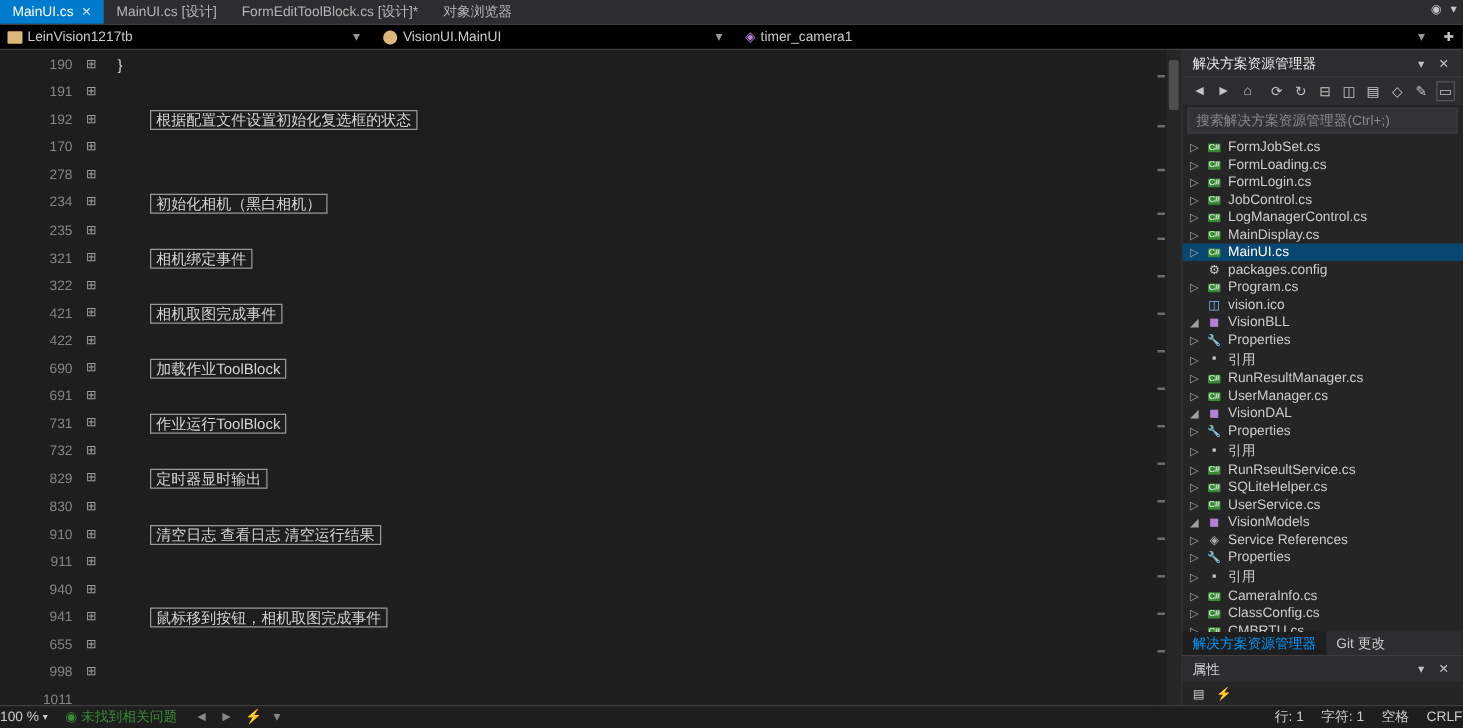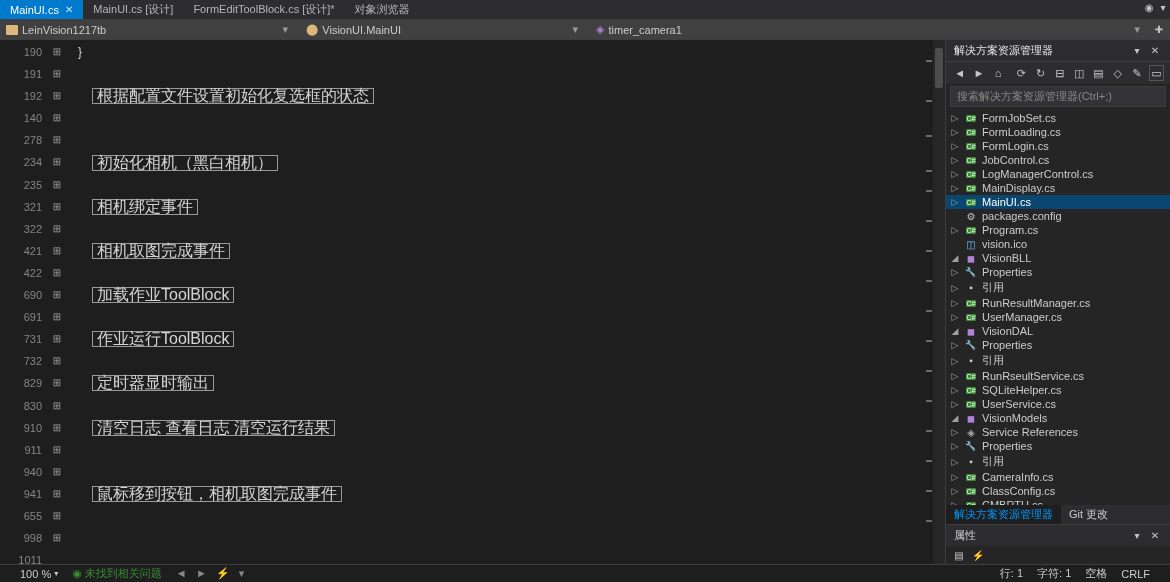--- a/index.html
+++ b/index.html
@@ -1,32 +1,32 @@
 <!DOCTYPE html>
 <html><head>
 <meta charset="utf-8">
 <style>
 * { margin: 0; padding: 0; box-sizing: border-box; font-family: "Segoe UI", "Microsoft YaHei", sans-serif; }
 body { background: #1e1e1e; color: #d4d4d4; font-size: 12px; overflow: hidden; width: 1170px; height: 582px; }
 .tabs { display: flex; background: #2d2d30; height: 20px; align-items: stretch; border-bottom: 1px solid #3e3e42; }
 .tab { padding: 2px 10px; color: #b5b5b5; font-size: 11px; display: flex; align-items: center; gap: 6px; cursor: pointer; }
 .tab.active { background: #007acc; color: #fff; }
 .tab .close { font-size: 10px; opacity: .8; }
-.navbar { display: flex; background: #404040; height: 20px; align-items: center; border-bottom: 1px solid #3e3e42; font-size: 11px; color: #cccccc; justify-content: space-between; }
+.navbar { display: flex; background: #000000; height: 20px; align-items: center; border-bottom: 1px solid #3e3e42; font-size: 11px; color: #cccccc; justify-content: space-between; }
 .navbar .crumb { flex: 1; display: flex; align-items: center; padding: 0 6px; gap: 4px; }
 .navbar .crumb .ico { width: 12px; height: 10px; background: #dcb67a; display: inline-block; border-radius: 1px; }
 .navbar .drop { color: #999; margin-right: 6px; }
-.main { display: flex; height: 524px; }
+.main { display: flex; height: 524px; padding-left: 16px; }
 .editor { flex: 1; background: #1e1e1e; position: relative; display: flex; overflow: hidden; }
 .gutter { width: 50px; background: #1e1e1e; color: #858585; text-align: right; padding: 1px 8px 0 0; font-size: 11px; line-height: 22.1px; }
 .fold { width: 14px; background: #1e1e1e; padding-top: 1px; line-height: 22.1px; }
 .fold .fb { color: #a0a0a0; font-size: 10px; text-align: center; cursor: pointer; }
 .code { flex: 1; padding: 1px 0 0 28px; font-size: 12px; line-height: 22.1px; font-family: Consolas, monospace; position: relative; }
 .code .line { height: 22.1px; display: flex; align-items: center; }
-.region { border: 1px solid #999; padding: 0 4px; color: #d4d4d4; font-size: 16px; line-height: 14px; display: inline-block; }
+.region { border: 1px solid #999; padding: 0 4px; color: #d4d4d4; font-size: 12px; line-height: 14px; display: inline-block; margin-left: 12px; }
 .editor .vscroll { width: 12px; background: #262626; position: relative; }
 .editor .vscroll .thumb { position: absolute; top: 8px; left: 2px; width: 8px; height: 40px; background: #4d4d4d; border-radius: 2px; }
 .editor .markers { width: 8px; background: #1e1e1e; position: relative; }
 .editor .markers .m { position: absolute; left: 1px; width: 6px; height: 2px; background: #6b6b6b; }
 .right { width: 225px; background: #252526; display: flex; flex-direction: column; border-left: 1px solid #3e3e42; }
 .right .title { background: #2d2d30; color: #e8e8e8; font-size: 11px; padding: 3px 8px; display: flex; justify-content: space-between; align-items: center; }
 .right .toolbar { display: flex; gap: 4px; padding: 3px 6px; background: #2d2d30; border-top: 1px solid #3e3e42; }
 .right .toolbar .tb { width: 16px; height: 16px; display: flex; align-items: center; justify-content: center; color: #c5c5c5; font-size: 11px; cursor: pointer; }
 .right .search { background: #333337; border: 1px solid #3e3e42; margin: 2px 4px; padding: 2px 6px; color: #888; font-size: 11px; }
 .tree { flex: 1; overflow: auto; padding: 2px 0; font-size: 11px; }
@@ -38,21 +38,21 @@
 .tree .ico-proj::before { content: "◼"; color: #b180d7; }
 .tree .ico-ref::before { content: "▪"; color: #ccc; }
 .tree .ico-cfg::before { content: "⚙"; color: #c5c5c5; }
 .tree .ico-img::before { content: "◫"; color: #75beff; }
 .tree .ico-sr::before { content: "◈"; color: #aaa; }
 .tree .ico-prop::before { content: "🔧"; color: #ccc; font-size:9px;}
 .right .btabs { display: flex; background: #2d2d30; font-size: 11px; }
 .right .btabs .bt { padding: 2px 8px; color: #cccccc; cursor: pointer; }
 .right .btabs .bt.active { background: #1e1e1e; color: #0097fb; }
 .right .prop { background: #2d2d30; padding: 3px 8px; font-size: 11px; display:flex; justify-content:space-between; border-top:1px solid #3e3e42;}
-.bottom { height: 18px; background: #1e1e1e; border-top: 1px solid #3e3e42; display: flex; align-items: center; font-size: 11px; color: #cccccc; padding: 0 20px; gap: 14px; }
+.bottom { height: 18px; background: #1e1e1e; border-top: 1px solid #3e3e42; display: flex; align-items: center; font-size: 11px; color: #cccccc; padding: 0 0; gap: 14px; }
 .bottom .seg { display: flex; align-items: center; gap: 3px; }
 .bottom .spacer { flex: 1; }
 .green { color: #388a34; }
 .icbtn { width:14px; height:14px; display:inline-flex; align-items:center; justify-content:center; color:#c5c5c5; font-size:10px; cursor:pointer;}.padL1{padding-left:16px}.padL2{padding-left:26px}.padL3{padding-left:36px}
 </style>
 </head>
 <body>
 
 <div class="tabs">
   <div class="tab active">
@@ -94,21 +94,21 @@
   </div>
   <div class="icbtn" style="margin-right:4px">✚</div>
 </div>
 
 <div class="main">
   <div class="editor">
     <div class="gutter" id="gutter">
         <div>190</div>
         <div>191</div>
         <div>192</div>
-        <div>140</div>
+        <div>170</div>
         <div>278</div>
         <div>234</div>
         <div>235</div>
         <div>321</div>
         <div>322</div>
         <div>421</div>
         <div>422</div>
         <div>690</div>
         <div>691</div>
         <div>731</div>

